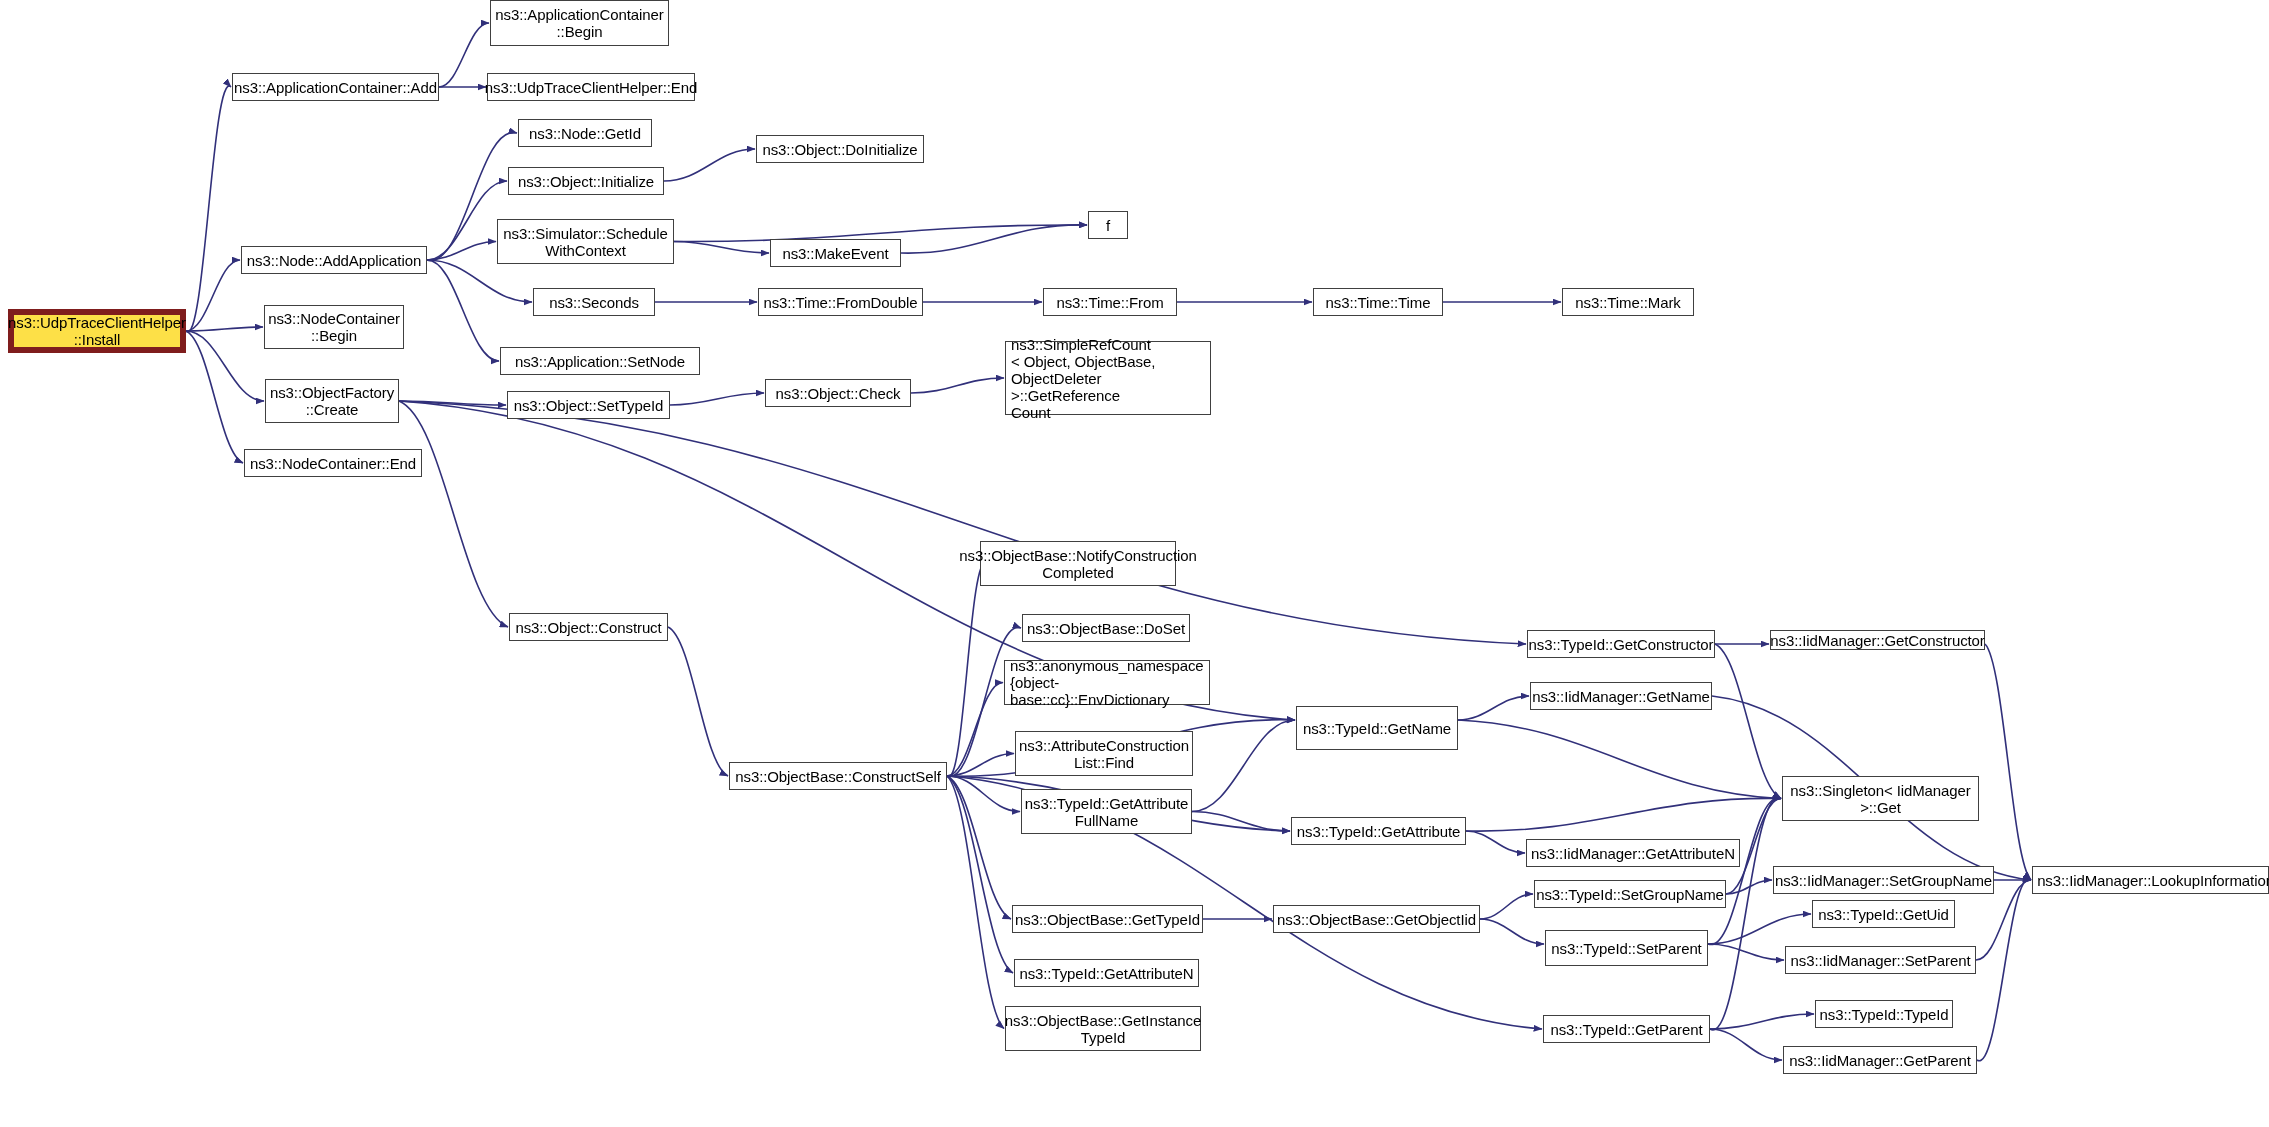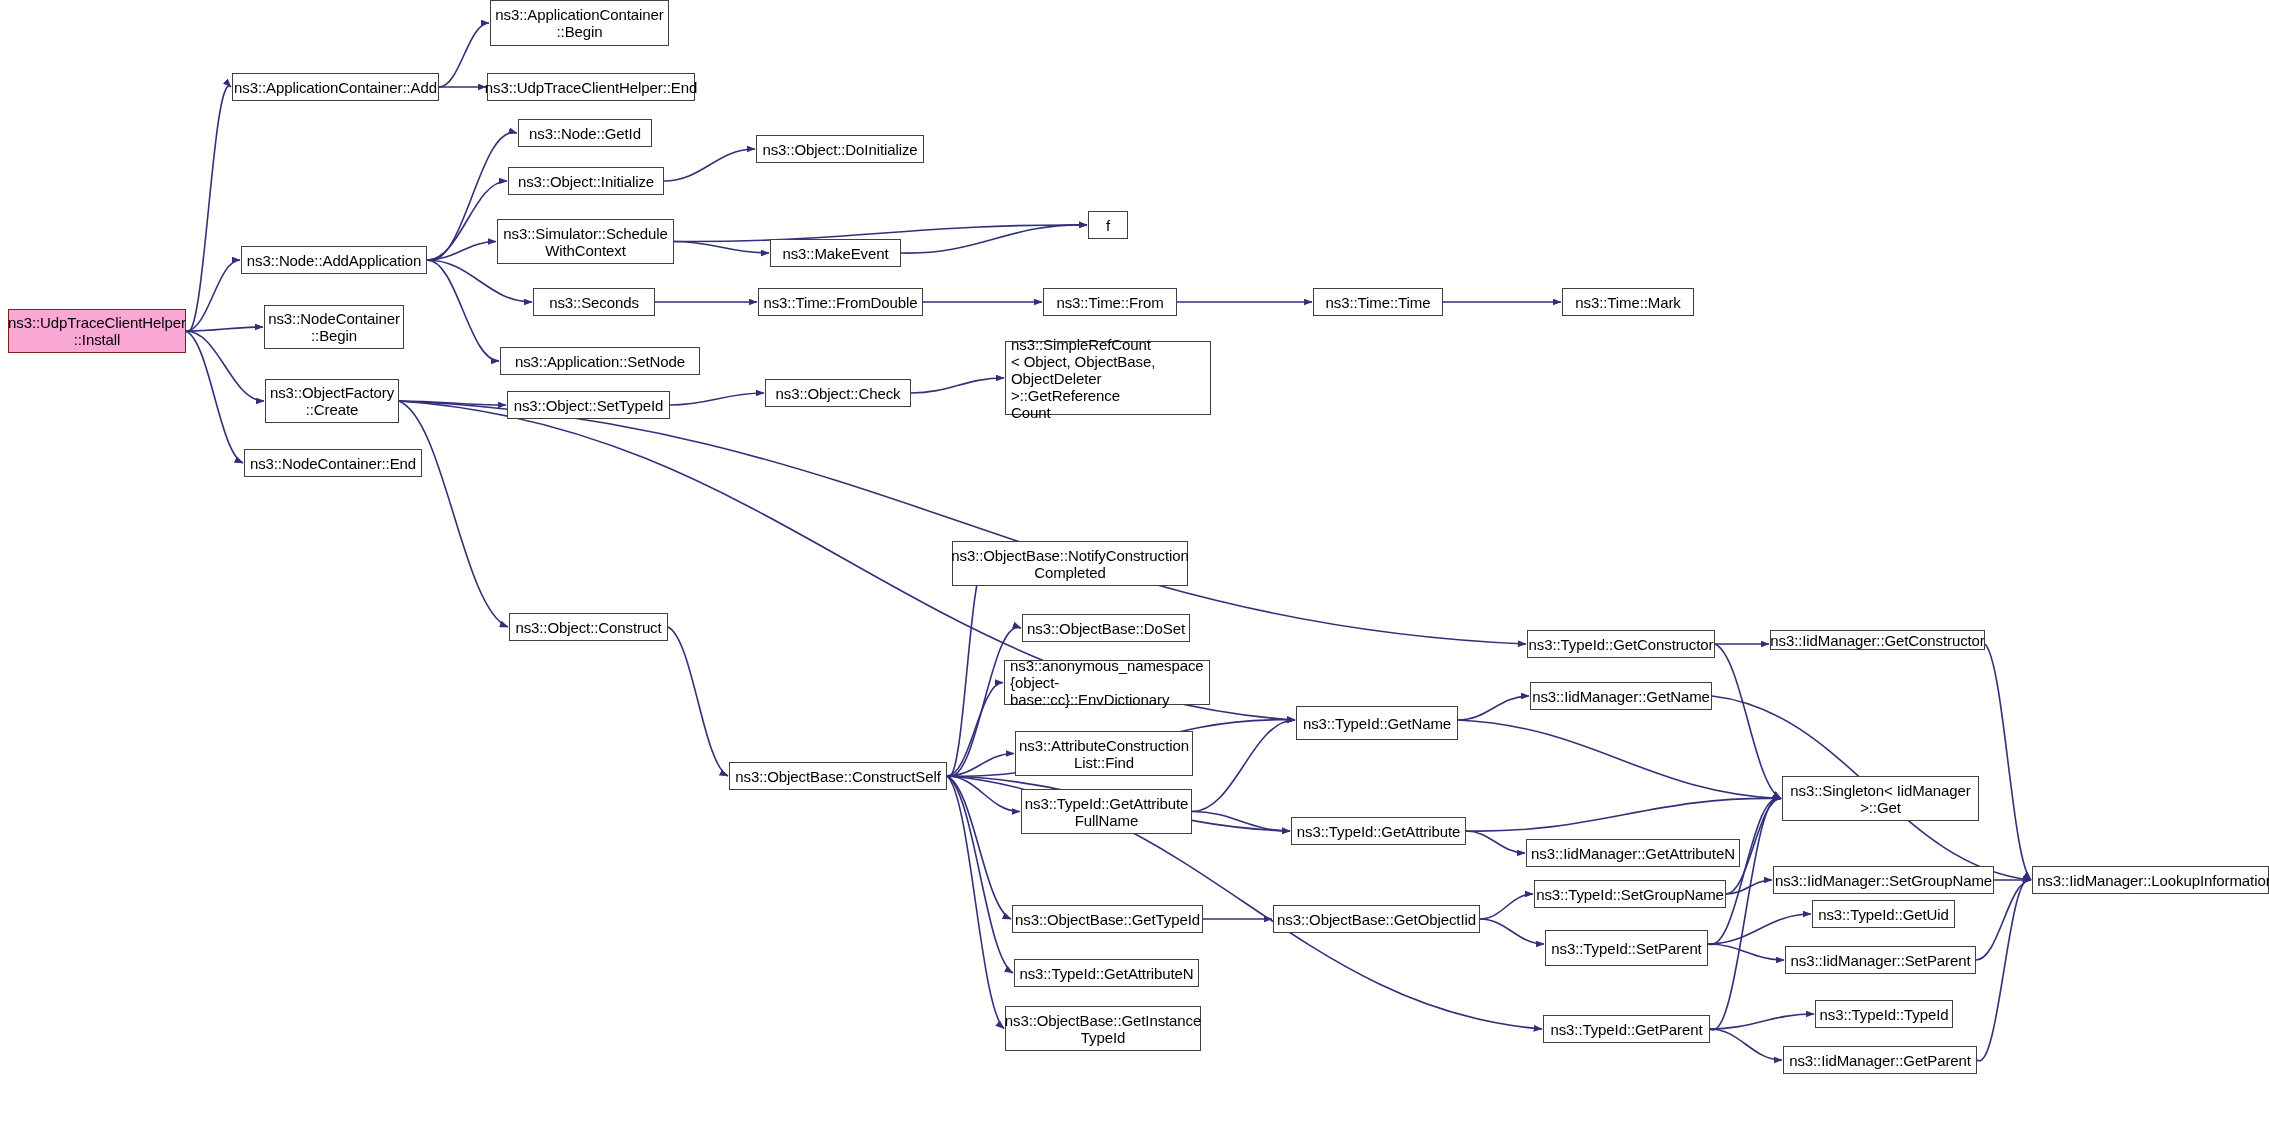--- a/index.html
+++ b/index.html
@@ -35,22 +35,22 @@
     text-align: center;
     color: #000000;
     font-size: 15px;
     line-height: 17px;
     letter-spacing: -0.1px;
     white-space: pre-line;
     padding: 1px 5px;
     z-index: 2;
   }
   .node.root {
-    background: #f9a8d4;
-    border: 1px solid #7f1d1d;
+    background: #fde047;
+    border: 6px solid #7f1d1d;
   }
   .node.left-align {
     justify-content: center;
     text-align: left;
   }
 </style>
 </head>
 <body>
 
 <div id="graph-root">
@@ -152,34 +152,34 @@
       <div class="node" style="left: 1562px; top: 288px; width: 132px; height: 28px;">ns3::Time::Mark</div>
       <div class="node" style="left: 500px; top: 347px; width: 200px; height: 28px;">ns3::Application::SetNode</div>
       <div class="node" style="left: 507px; top: 391px; width: 163px; height: 28px;">ns3::Object::SetTypeId</div>
       <div class="node" style="left: 765px; top: 379px; width: 146px; height: 28px;">ns3::Object::Check</div>
       <div class="node left-align" style="left: 1005px; top: 341px; width: 206px; height: 74px;">ns3::SimpleRefCount
 &lt; Object, ObjectBase,
  ObjectDeleter &gt;::GetReference
 Count</div>
       <div class="node" style="left: 509px; top: 613px; width: 159px; height: 28px;">ns3::Object::Construct</div>
       <div class="node" style="left: 729px; top: 762px; width: 218px; height: 28px;">ns3::ObjectBase::ConstructSelf</div>
-      <div class="node" style="left: 952px; top: 541px; width: 236px; height: 45px;">ns3::ObjectBase::NotifyConstruction
+      <div class="node" style="left: 980px; top: 541px; width: 196px; height: 45px;">ns3::ObjectBase::NotifyConstruction
 Completed</div>
       <div class="node" style="left: 1022px; top: 614px; width: 168px; height: 28px;">ns3::ObjectBase::DoSet</div>
       <div class="node left-align" style="left: 1004px; top: 660px; width: 206px; height: 45px;">ns3::anonymous_namespace
 {object-base::cc}::EnvDictionary</div>
       <div class="node" style="left: 1015px; top: 731px; width: 178px; height: 45px;">ns3::AttributeConstruction
 List::Find</div>
       <div class="node" style="left: 1021px; top: 789px; width: 171px; height: 45px;">ns3::TypeId::GetAttribute
 FullName</div>
       <div class="node" style="left: 1012px; top: 905px; width: 191px; height: 28px;">ns3::ObjectBase::GetTypeId</div>
       <div class="node" style="left: 1014px; top: 959px; width: 185px; height: 28px;">ns3::TypeId::GetAttributeN</div>
       <div class="node" style="left: 1005px; top: 1006px; width: 196px; height: 45px;">ns3::ObjectBase::GetInstance
 TypeId</div>
-      <div class="node" style="left: 1296px; top: 706px; width: 162px; height: 34px;">ns3::TypeId::GetName</div>
+      <div class="node" style="left: 1296px; top: 706px; width: 162px; height: 44px;">ns3::TypeId::GetName</div>
       <div class="node" style="left: 1291px; top: 817px; width: 175px; height: 28px;">ns3::TypeId::GetAttribute</div>
       <div class="node" style="left: 1273px; top: 905px; width: 207px; height: 28px;">ns3::ObjectBase::GetObjectIid</div>
       <div class="node" style="left: 1527px; top: 630px; width: 188px; height: 28px;">ns3::TypeId::GetConstructor</div>
       <div class="node" style="left: 1530px; top: 682px; width: 182px; height: 28px;">ns3::IidManager::GetName</div>
       <div class="node" style="left: 1526px; top: 839px; width: 214px; height: 28px;">ns3::IidManager::GetAttributeN</div>
       <div class="node" style="left: 1534px; top: 880px; width: 192px; height: 28px;">ns3::TypeId::SetGroupName</div>
       <div class="node" style="left: 1545px; top: 930px; width: 163px; height: 36px;">ns3::TypeId::SetParent</div>
       <div class="node" style="left: 1543px; top: 1015px; width: 167px; height: 28px;">ns3::TypeId::GetParent</div>
       <div class="node" style="left: 1770px; top: 630px; width: 215px; height: 20px;">ns3::IidManager::GetConstructor</div>
       <div class="node" style="left: 1782px; top: 776px; width: 197px; height: 45px;">ns3::Singleton&lt; IidManager

